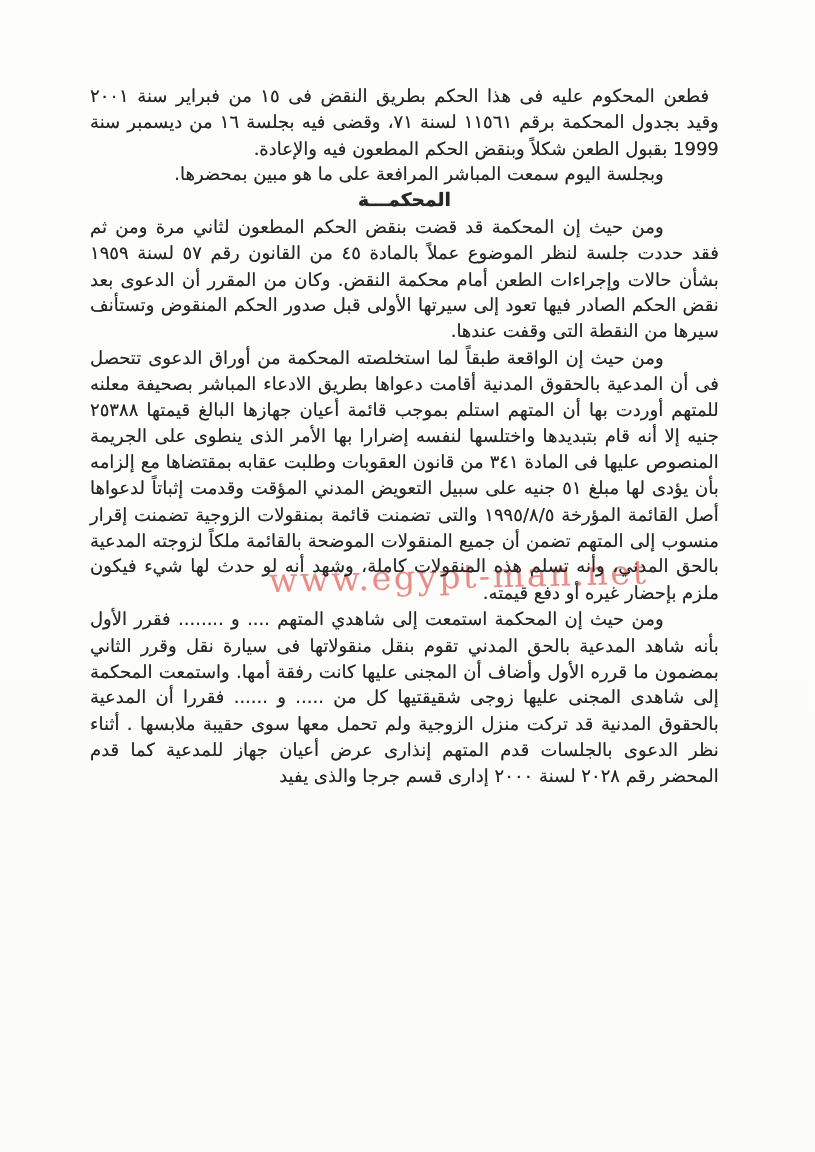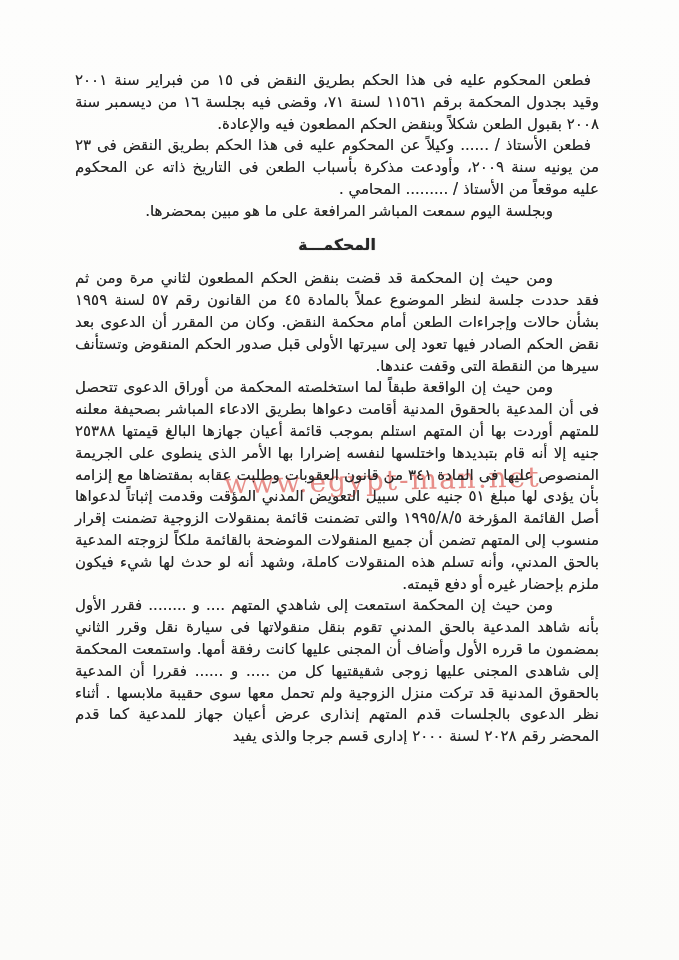--- a/index.html
+++ b/index.html
@@ -32,21 +32,21 @@
     z-index: 2;
     text-shadow: 0 0 0.45px rgba(20,20,20,0.55);
   }
   .doc p {
     margin: 0;
     padding: 0;
   }
   .indent-sm { text-indent: 8px; }
   .indent-lg { text-indent: 46px; }
   .heading {
-    margin: 12px;
+    margin: 0;
     padding: 0;
     text-align: center;
     font-weight: bold;
     font-size: 15.5px;
     line-height: 21.8px;
     text-shadow: 0 0 0.8px rgba(20,20,20,0.8);
   }
   .watermark {
     position: absolute;
     left: 224px;
@@ -63,22 +63,21 @@
   }
 </style>
 </head>
 <body>
 
 <div class="page">
 
   <div class="watermark">www.egypt-man.net</div>
 
   <div class="doc">
-    <p class="para indent-sm">فطعن المحكوم عليه فى هذا الحكم بطريق النقض فى ١٥ من فبراير سنة ٢٠٠١ وقيد بجدول المحكمة برقم ١١٥٦١ لسنة ٧١، وقضى فيه بجلسة ١٦ من ديسمبر سنة ٢٠٠٨ بقبول الطعن شكلاً وبنقض الحكم المطعون فيه والإعادة.</p>
-    <p class="para indent-sm">فطعن الأستاذ / ...... وكيلاً عن المحكوم عليه فى هذا الحكم بطريق النقض فى ٢٣ من يونيه سنة ٢٠٠٩، وأودعت مذكرة بأسباب الطعن فى التاريخ ذاته عن المحكوم عليه موقعاً من الأستاذ / ......... المحامي .</p>
+    <p class="para indent-sm">فطعن المحكوم عليه فى هذا الحكم بطريق النقض فى ١٥ من فبراير سنة ٢٠٠١ وقيد بجدول المحكمة برقم ١١٥٦١ لسنة ٧١، وقضى فيه بجلسة ١٦ من ديسمبر سنة 1999 بقبول الطعن شكلاً وبنقض الحكم المطعون فيه والإعادة.</p>
     <p class="para indent-lg">وبجلسة اليوم سمعت المباشر المرافعة على ما هو مبين بمحضرها.</p>
     <h2 class="heading">المحكمـــة</h2>
     <p class="para indent-lg">ومن حيث إن المحكمة قد قضت بنقض الحكم المطعون لثاني مرة ومن ثم فقد حددت جلسة لنظر الموضوع عملاً بالمادة ٤٥ من القانون رقم ٥٧ لسنة ١٩٥٩ بشأن حالات وإجراءات الطعن أمام محكمة النقض. وكان من المقرر أن الدعوى بعد نقض الحكم الصادر فيها تعود إلى سيرتها الأولى قبل صدور الحكم المنقوض وتستأنف سيرها من النقطة التى وقفت عندها.</p>
     <p class="para indent-lg">ومن حيث إن الواقعة طبقاً لما استخلصته المحكمة من أوراق الدعوى تتحصل فى أن المدعية بالحقوق المدنية أقامت دعواها بطريق الادعاء المباشر بصحيفة معلنه للمتهم أوردت بها أن المتهم استلم بموجب قائمة أعيان جهازها البالغ قيمتها ٢٥٣٨٨ جنيه إلا أنه قام بتبديدها واختلسها لنفسه إضرارا بها الأمر الذى ينطوى على الجريمة المنصوص عليها فى المادة ٣٤١ من قانون العقوبات وطلبت عقابه بمقتضاها مع إلزامه بأن يؤدى لها مبلغ ٥١ جنيه على سبيل التعويض المدني المؤقت وقدمت إثباتاً لدعواها أصل القائمة المؤرخة ١٩٩٥/٨/٥ والتى تضمنت قائمة بمنقولات الزوجية تضمنت إقرار منسوب إلى المتهم تضمن أن جميع المنقولات الموضحة بالقائمة ملكاً لزوجته المدعية بالحق المدني، وأنه تسلم هذه المنقولات كاملة، وشهد أنه لو حدث لها شيء فيكون ملزم بإحضار غيره أو دفع قيمته.</p>
     <p class="para indent-lg">ومن حيث إن المحكمة استمعت إلى شاهدي المتهم .... و ........ فقرر الأول بأنه شاهد المدعية بالحق المدني تقوم بنقل منقولاتها فى سيارة نقل وقرر الثاني بمضمون ما قرره الأول وأضاف أن المجنى عليها كانت رفقة أمها. واستمعت المحكمة إلى شاهدى المجنى عليها زوجى شقيقتيها كل من ..... و ...... فقررا أن المدعية بالحقوق المدنية قد تركت منزل الزوجية ولم تحمل معها سوى حقيبة ملابسها . أثناء نظر الدعوى بالجلسات قدم المتهم إنذارى عرض أعيان جهاز للمدعية كما قدم المحضر رقم ٢٠٢٨ لسنة ٢٠٠٠ إدارى قسم جرجا والذى يفيد</p>
   </div>
 
 </div>
 
 </body></html>

